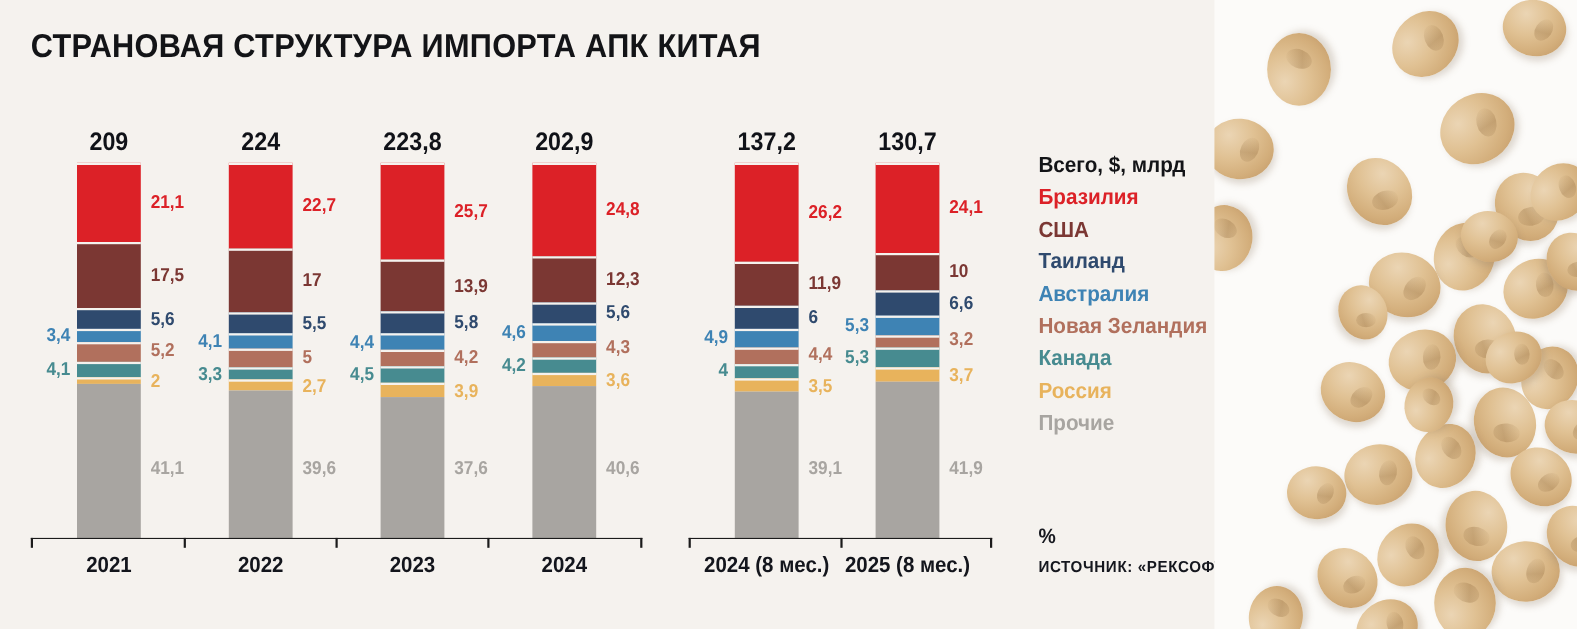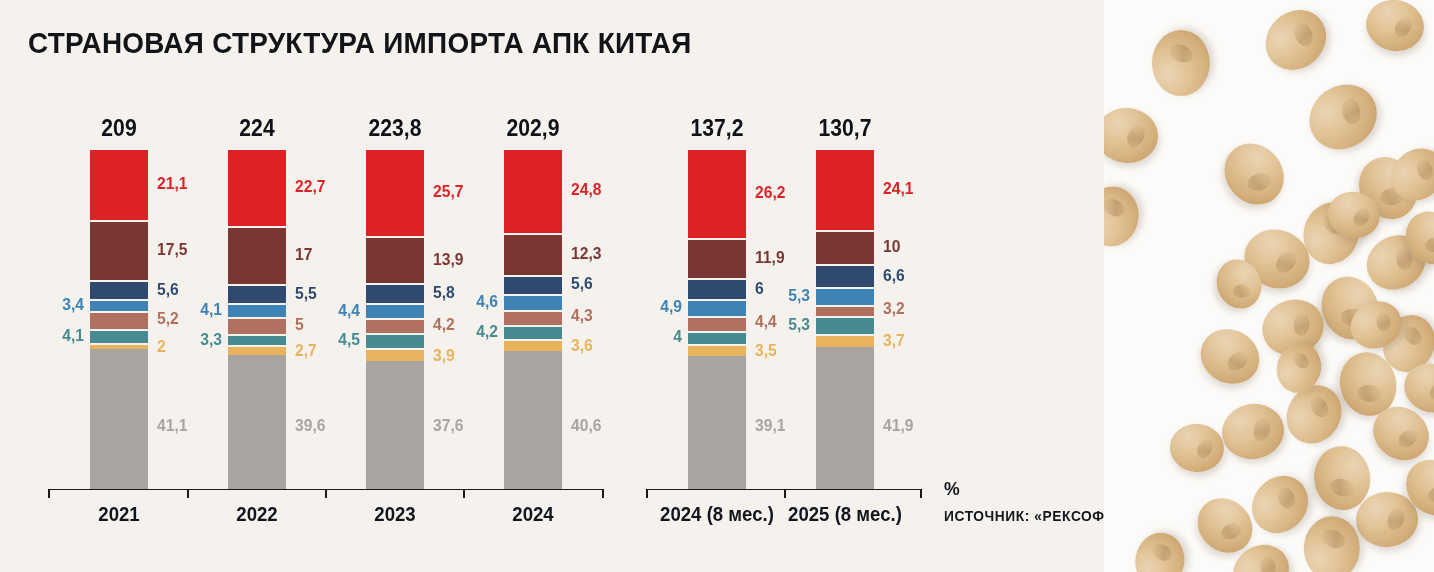--- a/index.html
+++ b/index.html
@@ -14,21 +14,21 @@
   
   .title{
     position:absolute;left:28px;top:26px;
     font-family:"Liberation Sans", sans-serif;
     font-weight:bold;font-size:30px;letter-spacing:0.3px;
     color:#131417;white-space:nowrap;
     transform:scaleX(0.93);transform-origin:left center;
   }
 
   
-  .chart-area{position:absolute;left:0;top:0;width:930px;height:572px;margin-left:20px;}
+  .chart-area{position:absolute;left:0;top:0;width:930px;height:572px;}
   .bar{
     position:absolute;bottom:0;width:58px;
     display:flex;flex-direction:column-reverse;
   }
   .seg{width:100%;box-sizing:border-box;border-top:2px solid #F5F2EE;}
   .seg:first-child{border-top:none;}
 
   .total{
     position:absolute;
     font-weight:bold;font-size:23px;color:#101218;
@@ -224,20 +224,31 @@
       <div class="axis-end" style="left: 582px;"></div>
       <div class="tick" style="left: 167px;"></div>
       <div class="tick" style="left: 305px;"></div>
       <div class="tick" style="left: 443px;"></div>
       <div class="axis" style="left: 626px; width: 276px;"></div>
       <div class="axis-end" style="left: 626px;"></div>
       <div class="axis-end" style="left: 900px;"></div>
       <div class="tick" style="left: 764px;"></div>
     </div>
 
+  <div class="legend" id="legend">
+      <div class="legend-item" style="color: rgb(19, 20, 23);">Всего, $, млрд</div>
+      <div class="legend-item" style="color: rgb(220, 33, 39);">Бразилия</div>
+      <div class="legend-item" style="color: rgb(123, 55, 51);">США</div>
+      <div class="legend-item" style="color: rgb(47, 74, 110);">Таиланд</div>
+      <div class="legend-item" style="color: rgb(62, 131, 180);">Австралия</div>
+      <div class="legend-item" style="color: rgb(177, 112, 93);">Новая Зеландия</div>
+      <div class="legend-item" style="color: rgb(71, 139, 144);">Канада</div>
+      <div class="legend-item" style="color: rgb(232, 179, 92);">Россия</div>
+      <div class="legend-item" style="color: rgb(168, 165, 161);">Прочие</div>
+    </div>
 
   <div class="pct">%</div>
   <div class="source">ИСТОЧНИК: «РЕКСОФТ КОНСАЛТИНГ»</div>
 
   <div class="photo" id="photo">
       <div class="bean" style="left: 44px; top: 34px; width: 66px; height: 58.08px; transform: rotate(-90deg);"></div>
       <div class="bean" style="left: 160px; top: 12px; width: 64px; height: 56.32px; transform: rotate(-43deg);"></div>
       <div class="bean" style="left: -8px; top: 108px; width: 62px; height: 54.56px; transform: rotate(4deg);"></div>
       <div class="bean" style="left: 118px; top: 146px; width: 64px; height: 56.32px; transform: rotate(51deg);"></div>
       <div class="bean" style="left: -22px; top: 190px; width: 60px; height: 52.8px; transform: rotate(-82deg);"></div>

